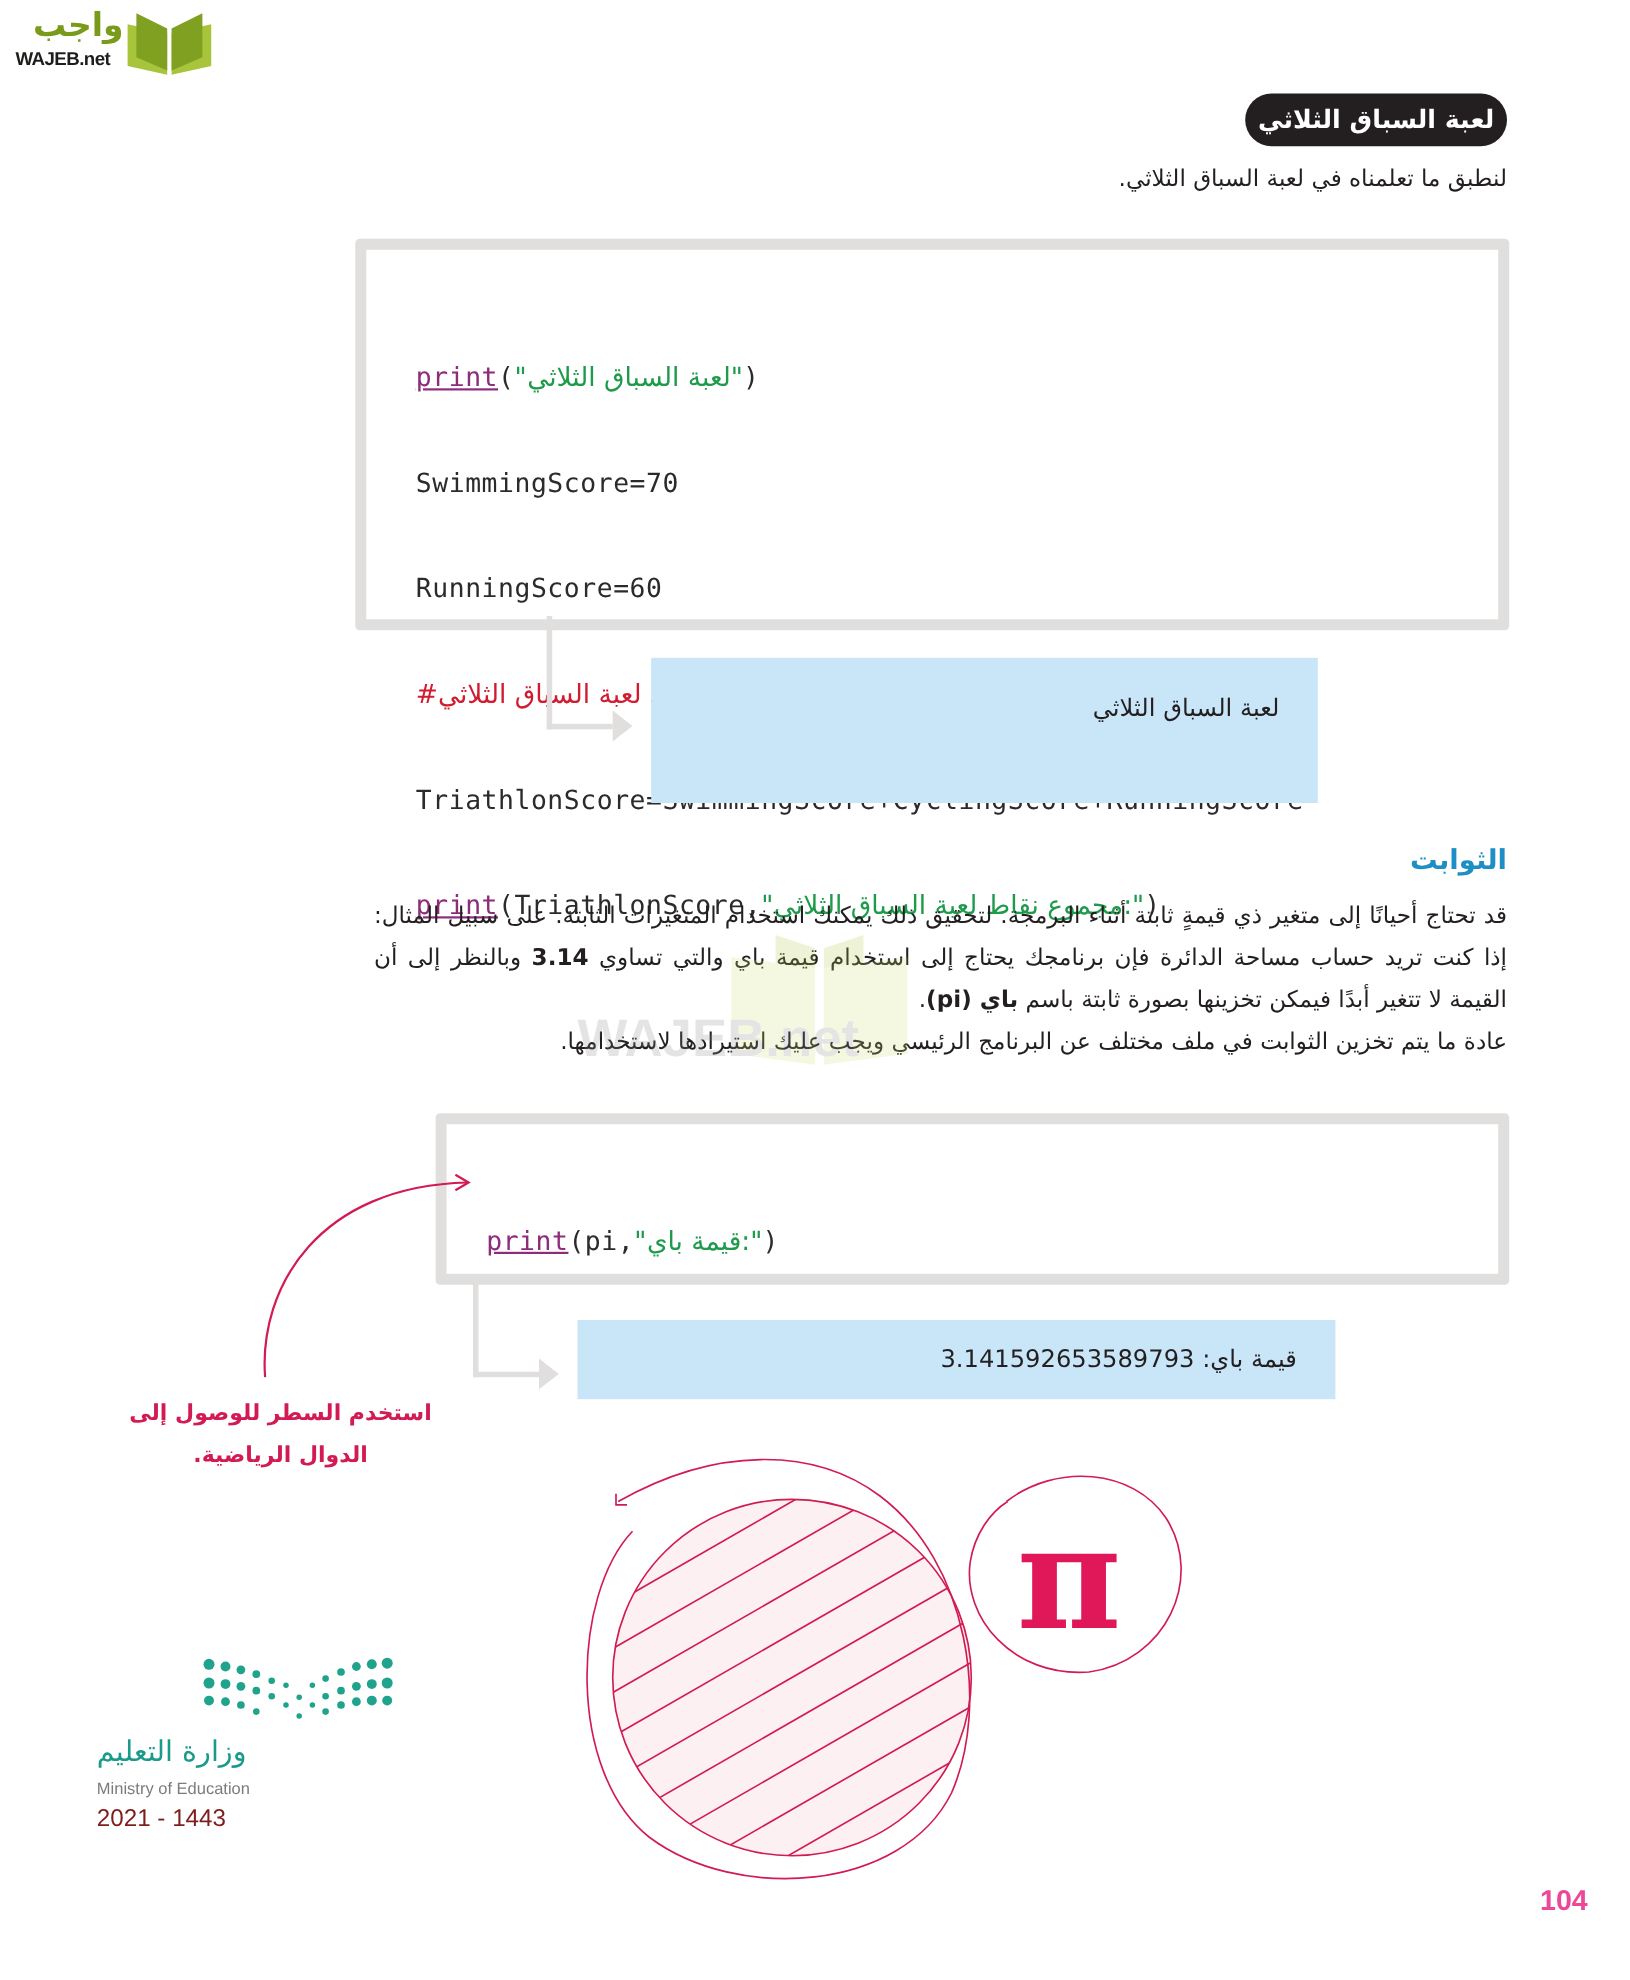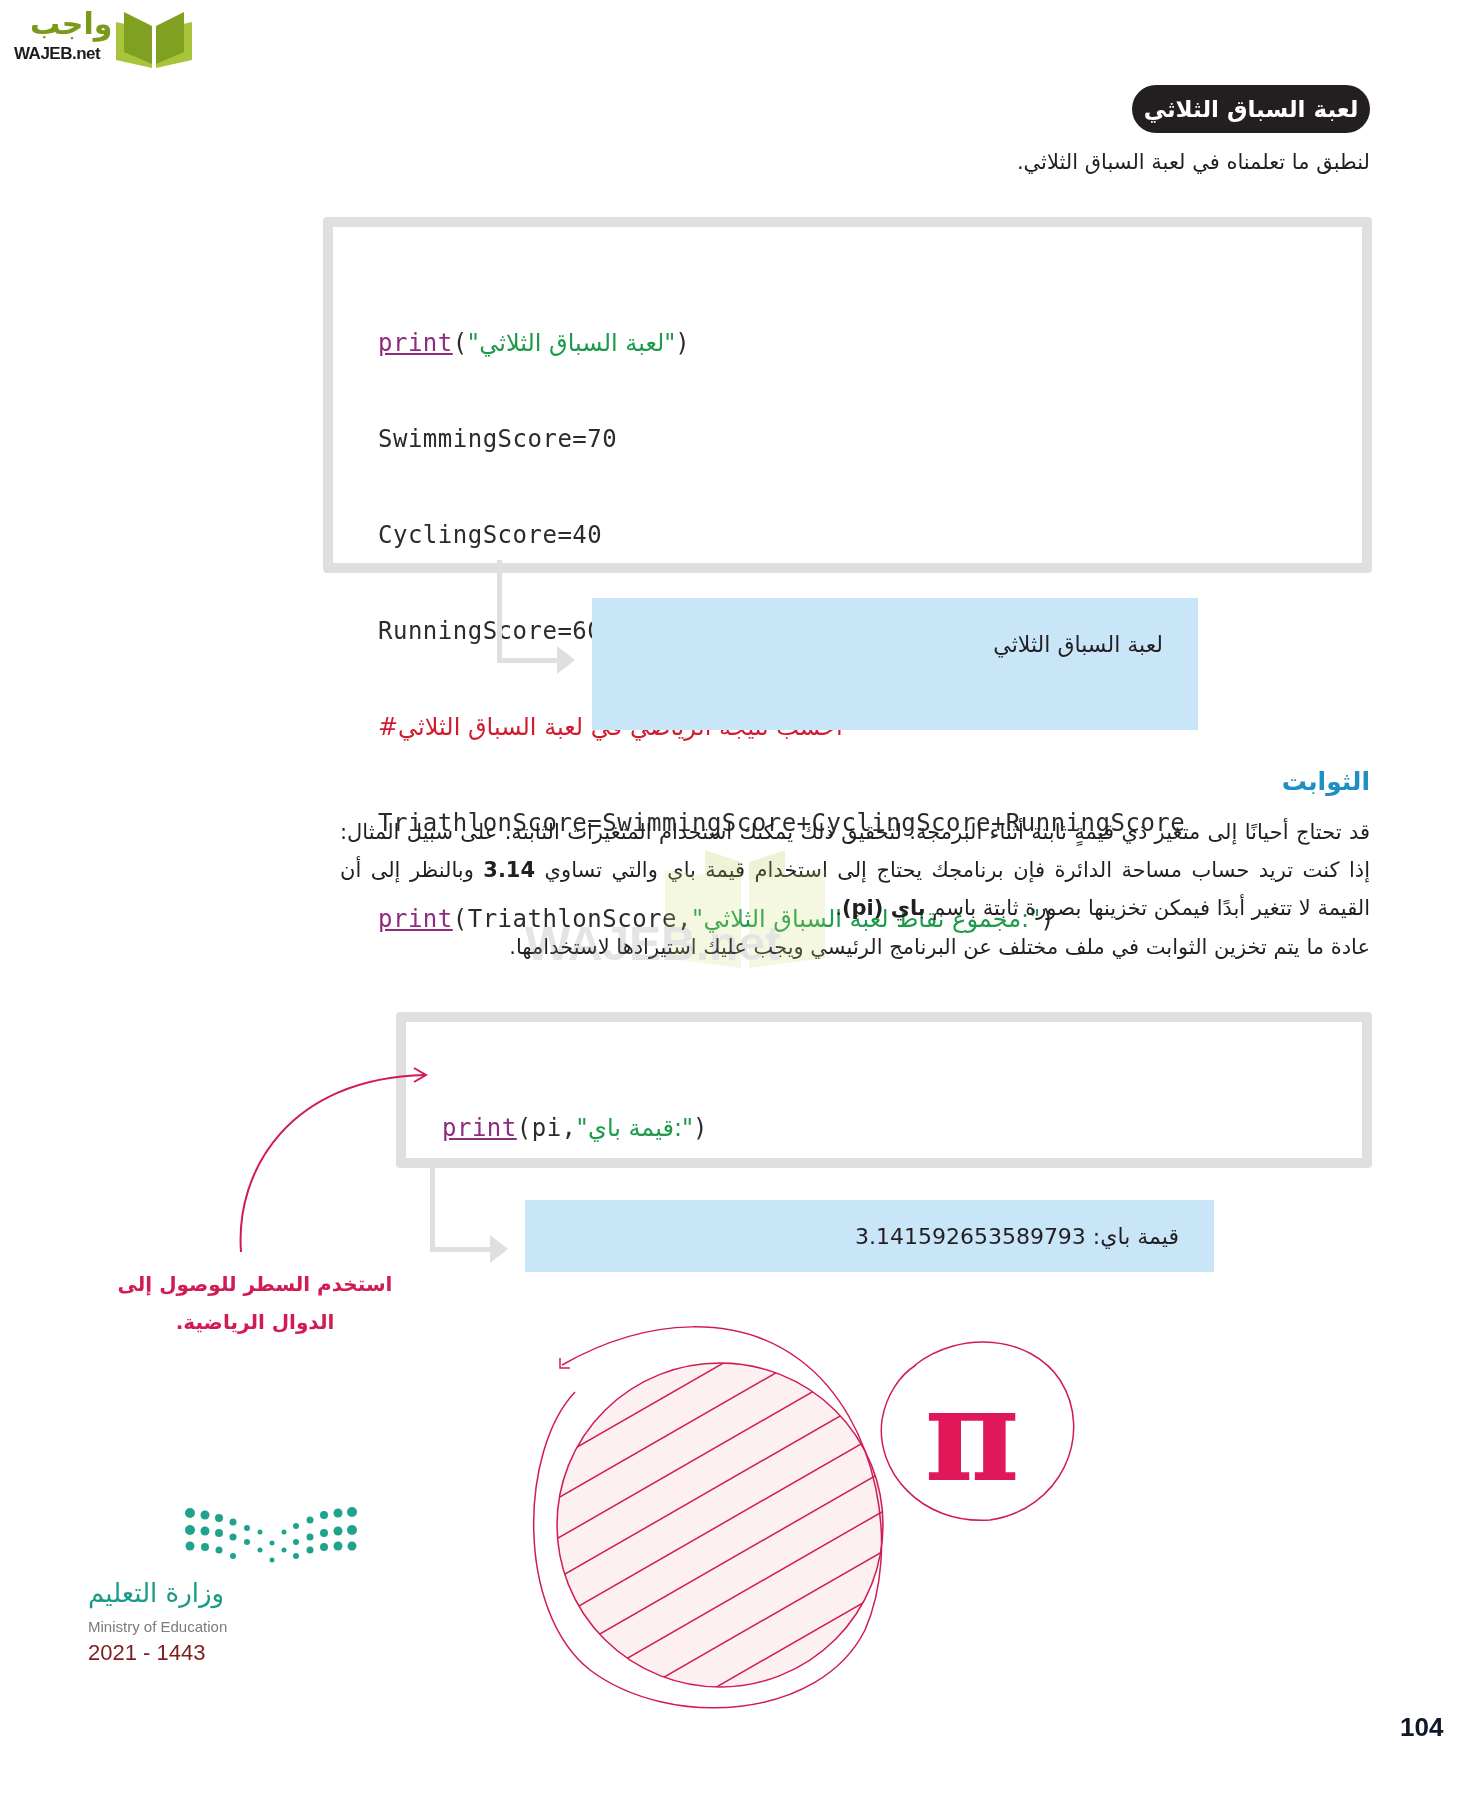--- a/index.html
+++ b/index.html
@@ -59,21 +59,21 @@
 
   
   .diagram { left: 520px; top: 1320px; width: 600px; height: 420px; }
 
   
   .moe { left: 88px; top: 1500px; width: 270px; height: 180px; }
   .moe-ar { position: absolute; left: 0px; top: 78px; font-size: 26px; color: #1a9b8a; direction: rtl; font-family: "DejaVu Sans", sans-serif; }
   .moe-en { position: absolute; left: 0px; top: 118px; font-size: 15px; color: #7b7b7b; font-family: "Liberation Sans", sans-serif; }
   .moe-year { position: absolute; left: 0px; top: 140px; font-size: 22px; color: #7f1d1d; font-family: "Liberation Sans", sans-serif; }
 
-  .page-number { left: 1400px; top: 1712px; font-size: 26px; font-weight: bold; color: #0f172a; font-family: "Liberation Sans", sans-serif; }
+  .page-number { left: 1400px; top: 1712px; font-size: 26px; font-weight: bold; color: #ec4899; font-family: "Liberation Sans", sans-serif; }
 </style>
 </head>
 <body>
 
 <div class="abs wajeb-logo">
   <span class="wajeb-ar">واجب</span>
   <span class="wajeb-en">WAJEB.net</span>
   <svg class="wajeb-book" viewBox="0 0 80 62">
     <path d="M2 14 L38 22 L38 60 L2 52 Z" fill="#a7c43a"></path>
     <path d="M78 14 L42 22 L42 60 L78 52 Z" fill="#a7c43a"></path>
@@ -82,21 +82,20 @@
   </svg>
 </div>
 
 <div class="abs title-pill">لعبة السباق الثلاثي</div>
 <div class="abs intro">لنطبق ما تعلمناه في لعبة السباق الثلاثي.</div>
 
 <div class="abs code-box code-box-1">
   <div class="code code-1">
     <div class="code-line"><span class="kw-print">print</span><span>(</span><span class="str">"لعبة السباق الثلاثي"</span><span>)</span></div>
     <div class="code-line">SwimmingScore=70</div>
-    <div class="code-line">CyclingScore=40</div>
     <div class="code-line">RunningScore=60</div>
     <div class="code-line"><span class="comment">احسب نتيجة الرياضي في لعبة السباق الثلاثي#</span></div>
     <div class="code-line">TriathlonScore=SwimmingScore+CyclingScore+RunningScore</div>
     <div class="code-line"><span class="kw-print">print</span><span>(TriathlonScore,</span><span class="str">"مجموع نقاط لعبة السباق الثلاثي:"</span><span>)</span></div>
   </div>
 </div>
 
 <div class="abs connector conn-1"></div>
 <div class="abs arrowhead ah-1"></div>
 

